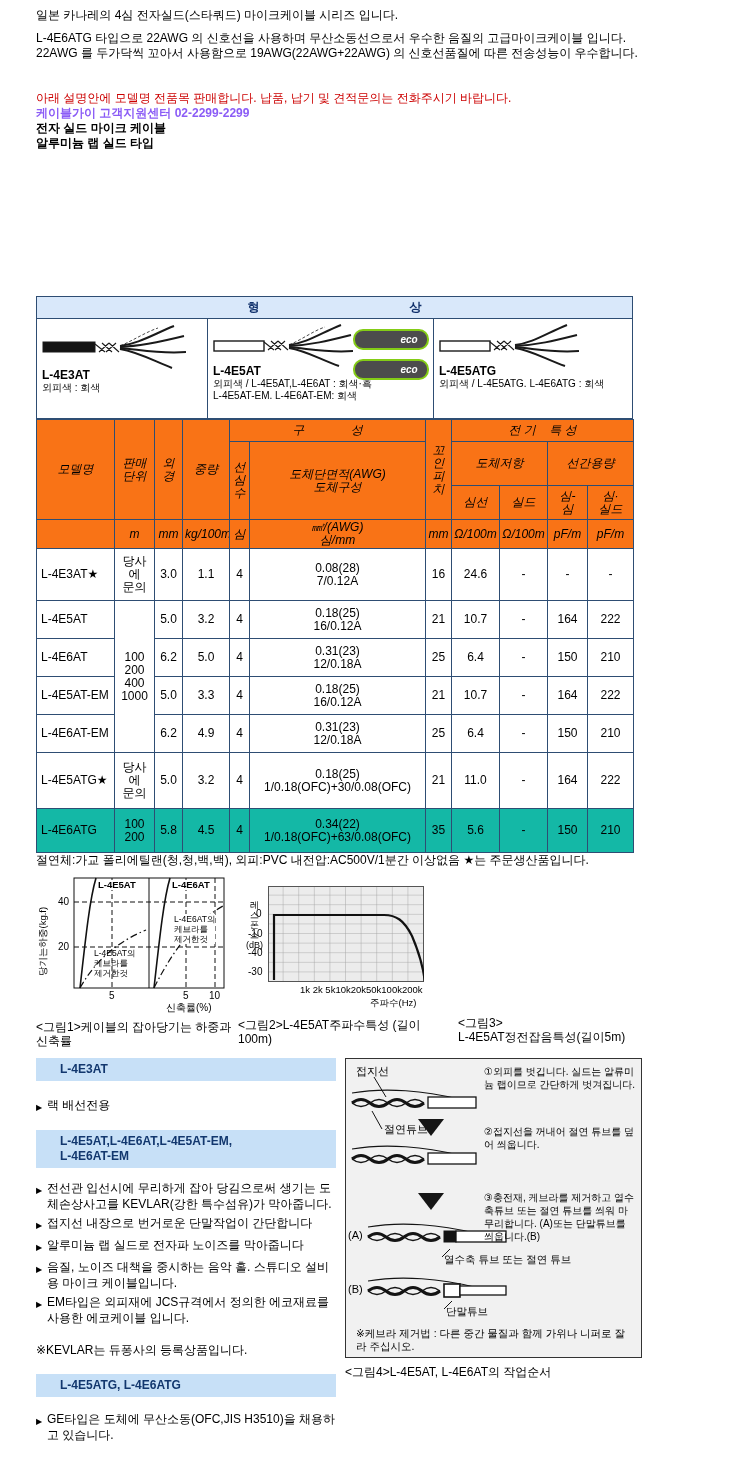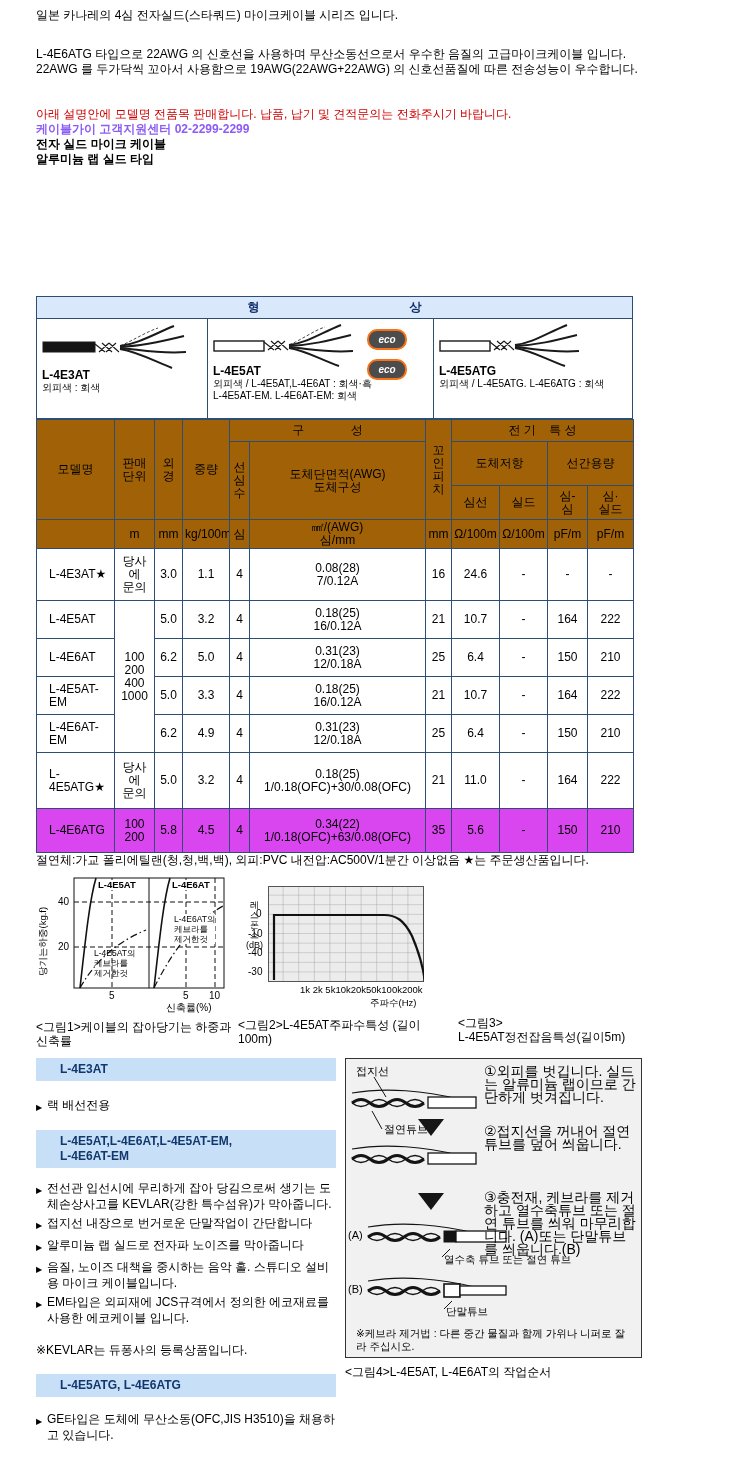--- a/index.html
+++ b/index.html
@@ -5,52 +5,52 @@
   html,body{margin:0;padding:0;background:#fff;}
   .page{position:relative;width:741px;height:1464px;background:#fff;overflow:hidden;
         font-family:"Liberation Sans","DejaVu Sans",sans-serif;font-size:12px;color:#000;}
   .abs{position:absolute;}
   .pre{white-space:pre-line;}
   .prews{white-space:pre;}
 
   
   .intro{left:36px;top:8px;width:676px;}
   .intro p{margin:0;line-height:15px;}
-  .intro .p1{margin-bottom:24px;}
+  .intro .p1{margin-bottom:8px;}
   .intro .p2{margin-bottom:30px;}
   .intro .p3{margin-bottom:20px;}
   .notice{color:#cc0000;margin-bottom:13px;}
   .support{color:#8b5cf6;font-weight:bold;margin-bottom:15px;}
   .sec-title{font-weight:bold;}
   .intro .desc{margin-bottom:15px;}
 
   
   .shape{left:36px;top:296px;width:597px;border:1px solid #2e4d73;box-sizing:border-box;background:#fff;}
   .shape-head{height:21px;background:#d9e8fa;border-bottom:1px solid #2e4d73;display:flex;
               justify-content:center;gap:150px;align-items:center;font-weight:bold;color:#10306b;}
   .shape-body{display:flex;}
   .shape-cell{position:relative;height:99px;box-sizing:border-box;padding:3px 5px;overflow:hidden;}
   .shape-cell + .shape-cell{border-left:1px solid #2e4d73;}
   .sc1{width:170px;} .sc2{width:226px;} .sc3{width:199px;}
   .cable-art{display:block;}
   .shape-model{font-weight:bold;font-size:12px;margin-top:-6px;}
   .shape-notes{font-size:10px;line-height:12px;}
-  .eco-badge{position:absolute;right:26px;width:36px;height:17px;background:#4c4c4c;border:2px solid #f97316;
+  .eco-badge{position:absolute;right:4px;width:36px;height:17px;background:#4c4c4c;border:2px solid #84cc16;
              border-radius:10px;color:#fff;font-weight:bold;font-style:italic;font-size:10px;
-             display:flex;align-items:center;justify-content:center;}
+             display:flex;align-items:center;justify-content:center;padding-left:36px;}
   .eco1{top:10px;} .eco2{top:40px;}
 
   
   .spec-wrap{left:36px;top:419px;}
   table.spec{border-collapse:collapse;table-layout:fixed;width:597px;}
   .spec td{border:1px solid #2e4d73;text-align:center;vertical-align:middle;
            padding:1px 2px;line-height:13px;font-size:12px;overflow:hidden;}
-  .spec tr.th td{background:#a16207;}
-  .spec td.model{text-align:left;padding-left:12px;}
-  .spec tr.gray td{background:#d946ef;}
+  .spec tr.th td{background:#f97316;font-style:italic;}
+  .spec td.model{text-align:left;padding-left:4px;}
+  .spec tr.gray td{background:#14b8a6;}
   .footnote{left:36px;top:852px;width:690px;}
 
   
   .fig{font-size:12px;}
   .fig .cap{line-height:14px;}
   .fig-label{position:absolute;font-size:9px;line-height:10px;}
   .fig1{left:36px;top:872px;width:205px;height:165px;}
   .fig2{left:238px;top:878px;width:210px;height:160px;}
   .fig3{left:458px;top:866px;width:180px;height:175px;}
   .scope{position:absolute;left:0;top:0;width:165px;height:142px;background:#0a0a0a;}
@@ -59,21 +59,21 @@
 
   
   .details{left:36px;top:1058px;width:300px;}
   .secbar{background:#c7e0f7;color:#12376e;font-weight:bold;padding:4px 0 4px 24px;line-height:15px;}
   .bullet{display:flex;line-height:16px;margin-top:3px;}
   .bullet .mark{width:11px;font-size:8px;padding-top:3px;flex:none;}
   .knote{margin-top:16px;line-height:16px;}
 
   .fig4{left:345px;top:1058px;width:297px;height:300px;border:1px solid #333;background:#f1f1f1;box-sizing:border-box;}
   .fig4 .lbl{position:absolute;font-size:11px;line-height:13px;}
-  .fig4 .step{position:absolute;left:138px;width:153px;font-size:14px;line-height:13px;}
+  .fig4 .step{position:absolute;left:138px;width:153px;font-size:10px;line-height:13px;}
   .arrow-down{position:absolute;width:0;height:0;border-left:13px solid transparent;
               border-right:13px solid transparent;border-top:17px solid #161616;}
   .fig4cap{left:345px;top:1364px;width:300px;}
 </style>
 </head>
 <body>
 
 <div class="page">
 
   <div class="abs intro">

